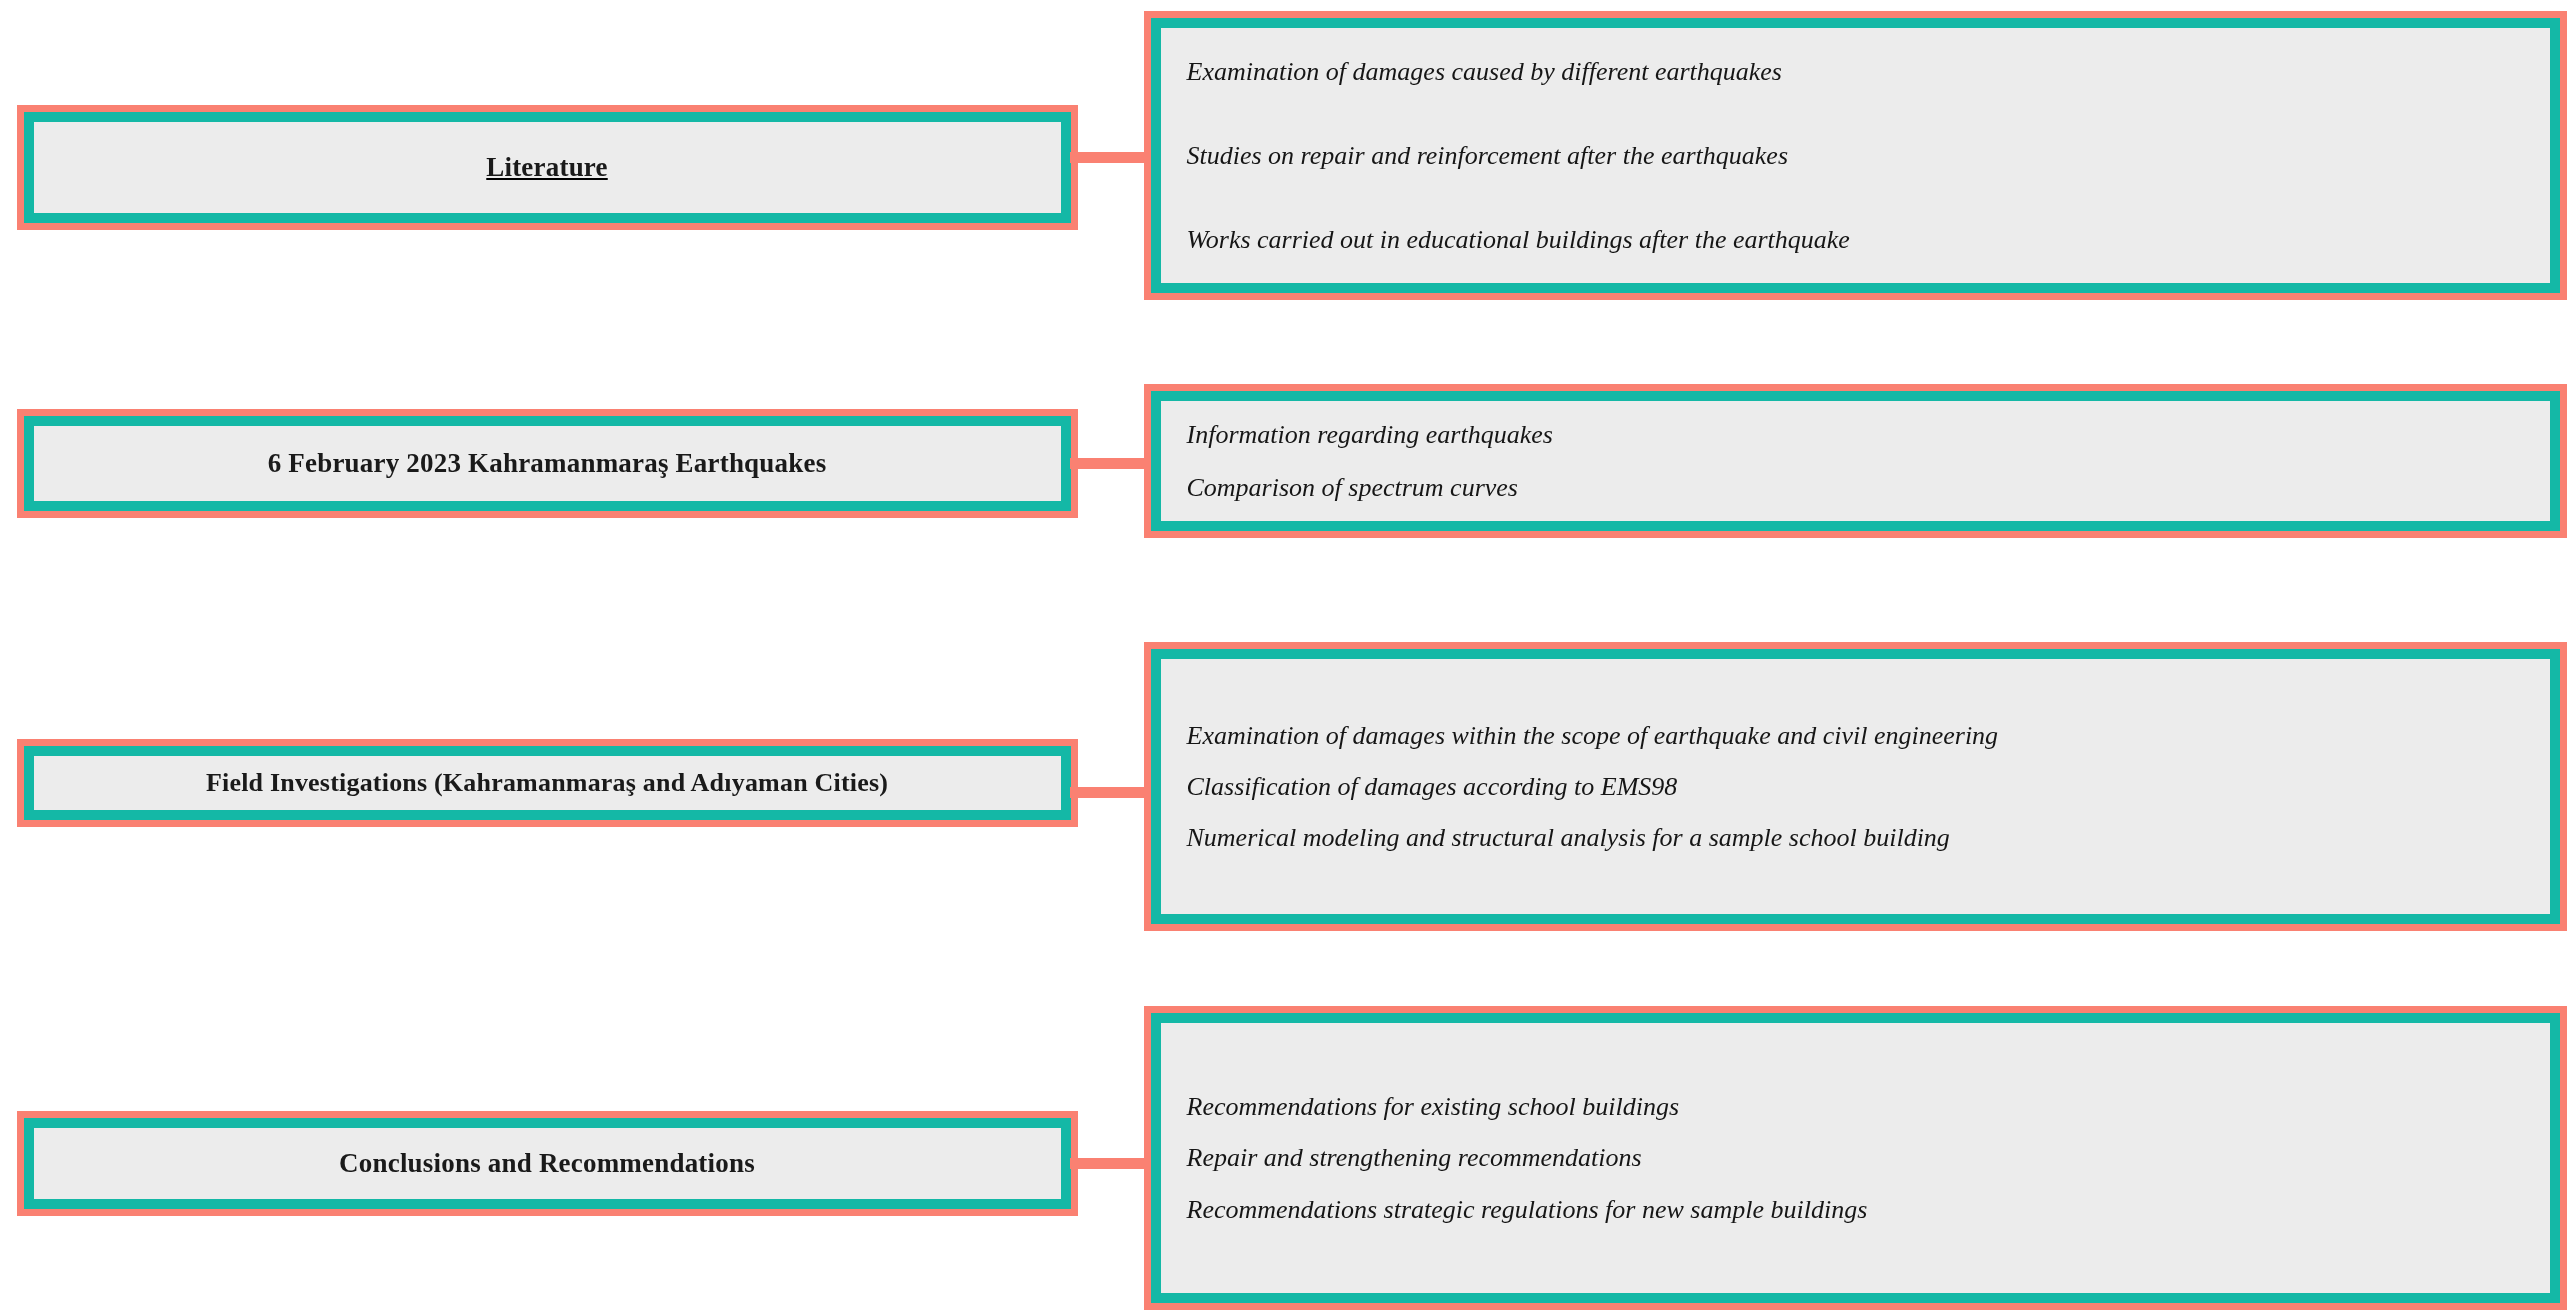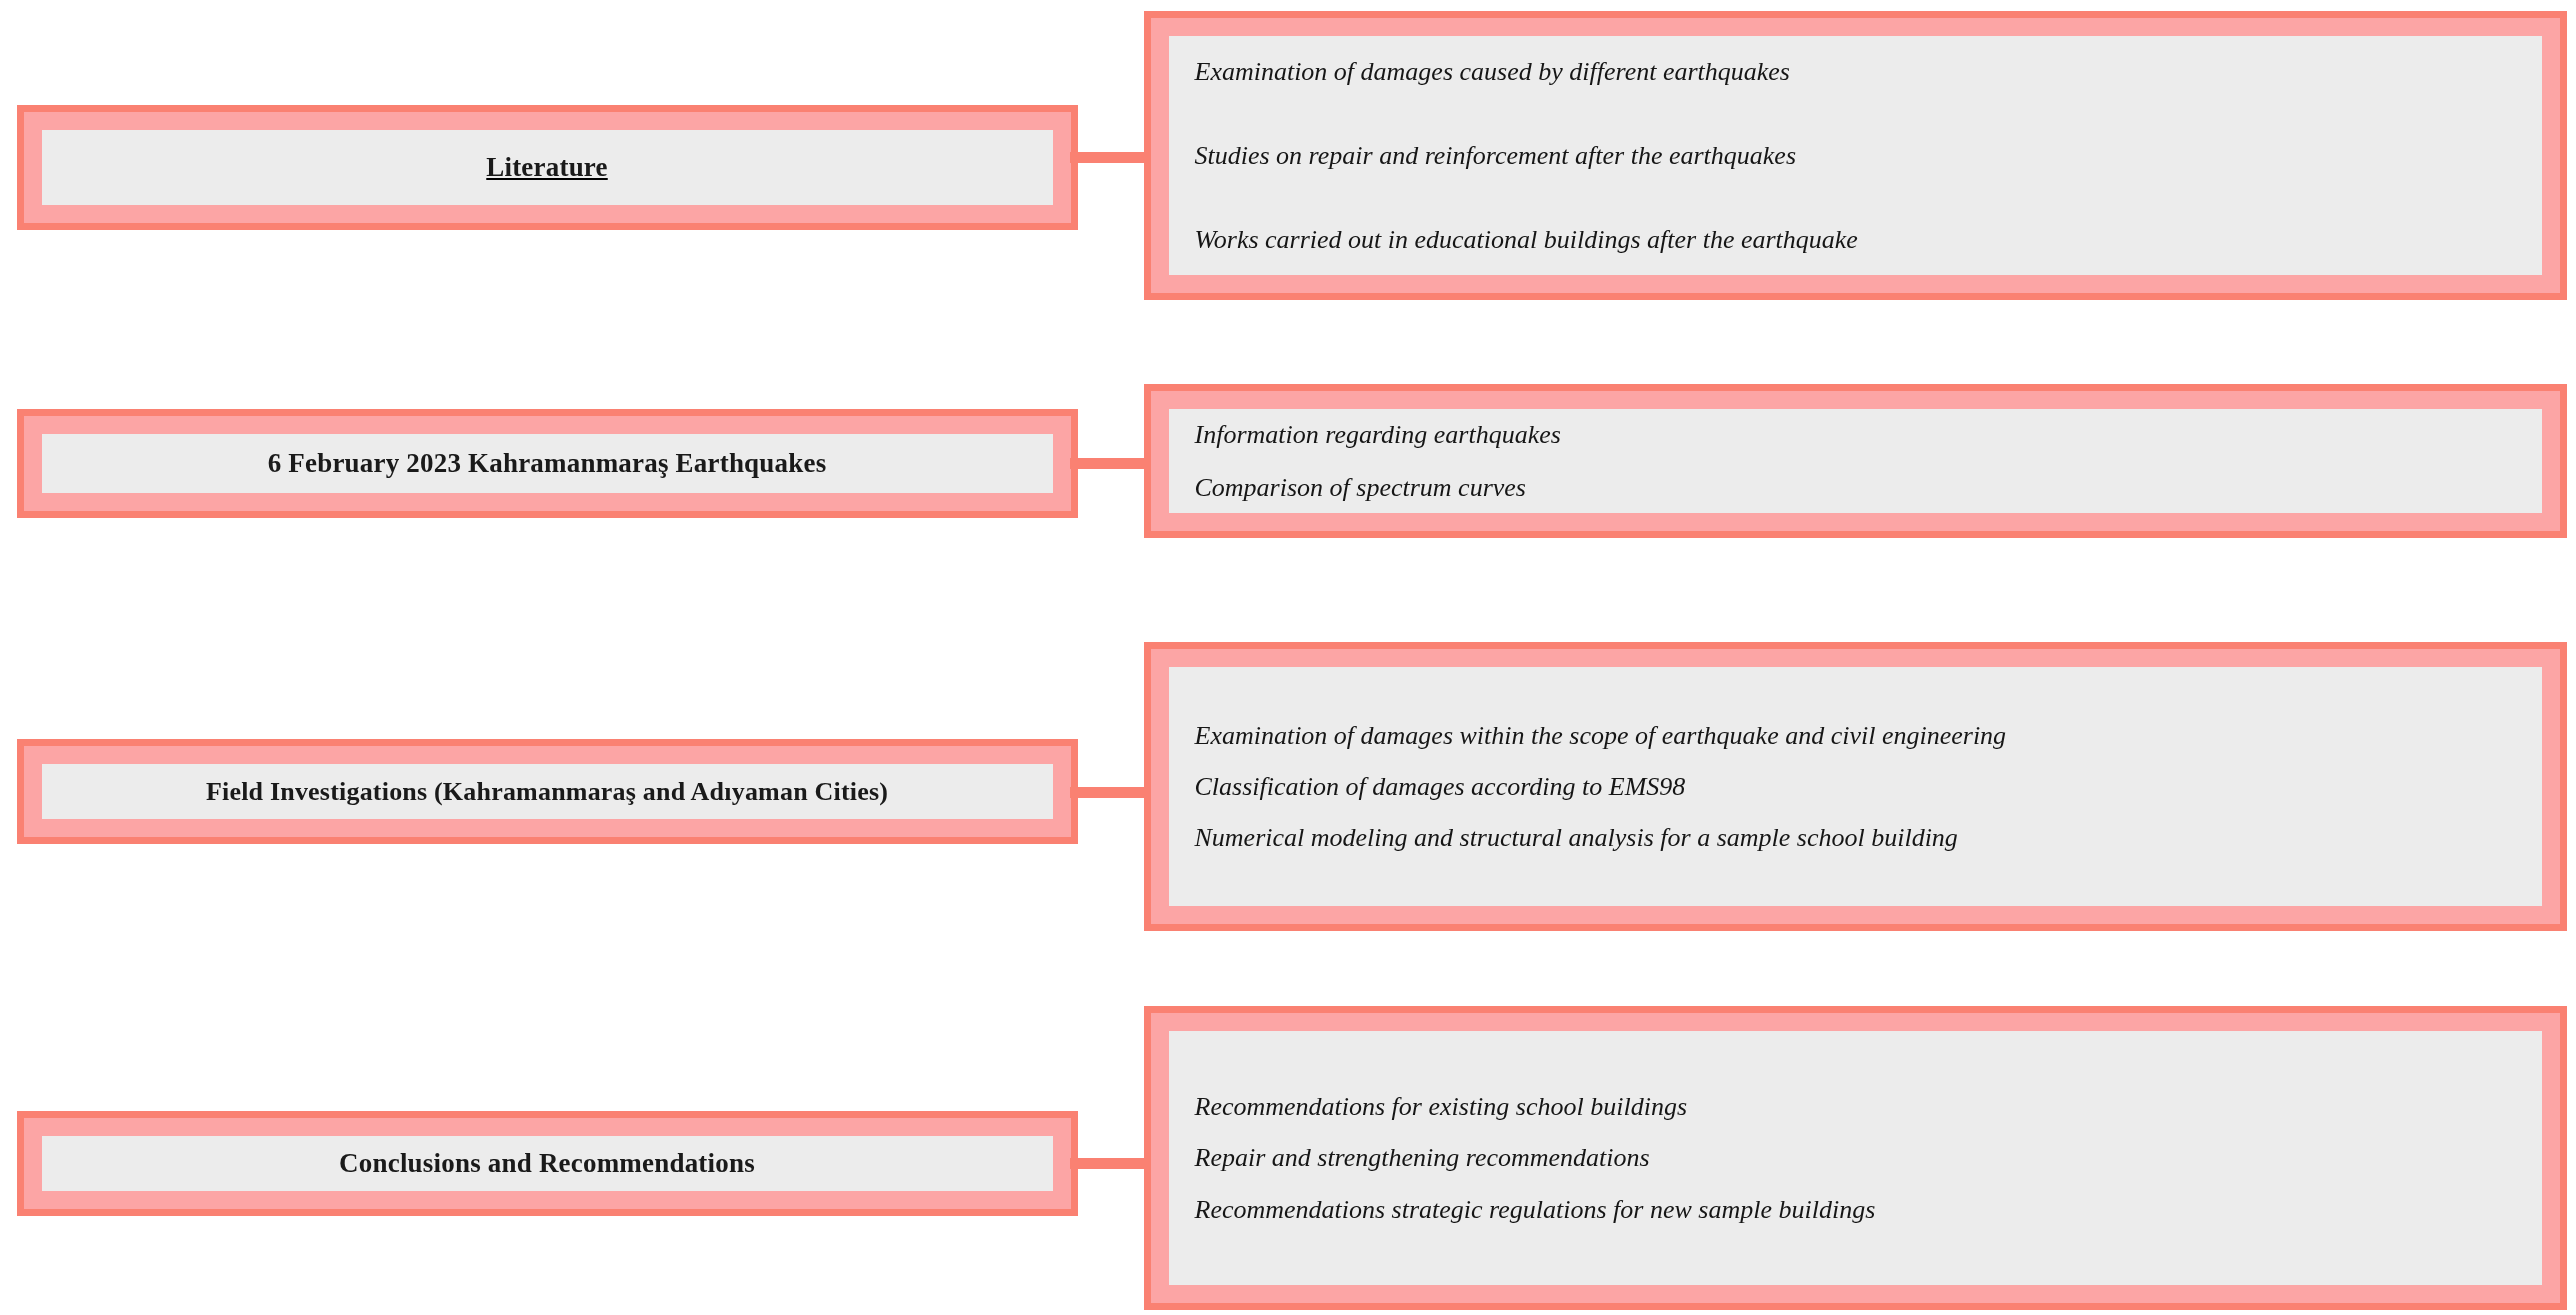--- a/index.html
+++ b/index.html
@@ -17,23 +17,23 @@
     width: 2576px;
     height: 1316px;
     background: #ffffff;
     overflow: hidden;
   }
 
   
   .box {
     position: absolute;
     box-sizing: border-box;
-    background: #fca5a5;
+    background: #14b8a6;
     border: 7.5px solid var(--accent, #fa8172);
-    padding: 18px;           
+    padding: 10px;           
   }
   .box > .box-inner {
     width: 100%;
     height: 100%;
     box-sizing: border-box;
     background: #ececec;
     display: flex;
     flex-direction: column;
     justify-content: center;
   }
@@ -120,21 +120,21 @@
 
   <div class="box content-box gap-small" style="left:1144px; top:384px; width:1423px; height:154px;">
     <div class="box-inner">
       <ul class="content-list">
         <li class="content-item">Information regarding earthquakes</li>
         <li class="content-item">Comparison of spectrum curves</li>
       </ul>
     </div>
   </div>
 
-  <div class="box stage-box tight" style="left:16.5px; top:739px; width:1061px; height:105px;">
+  <div class="box stage-box tight" style="left:16.5px; top:739px; width:1061px; height:88px;">
     <div class="box-inner">
       <span class="stage-label">Field Investigations (Kahramanmaraş and Adıyaman Cities)</span>
     </div>
   </div>
 
   <div class="connector" style="left:1070px; top:787px; width:82px;"></div>
 
   <div class="box content-box gap-mid" style="left:1144px; top:642px; width:1423px; height:289px;">
     <div class="box-inner">
       <ul class="content-list">

